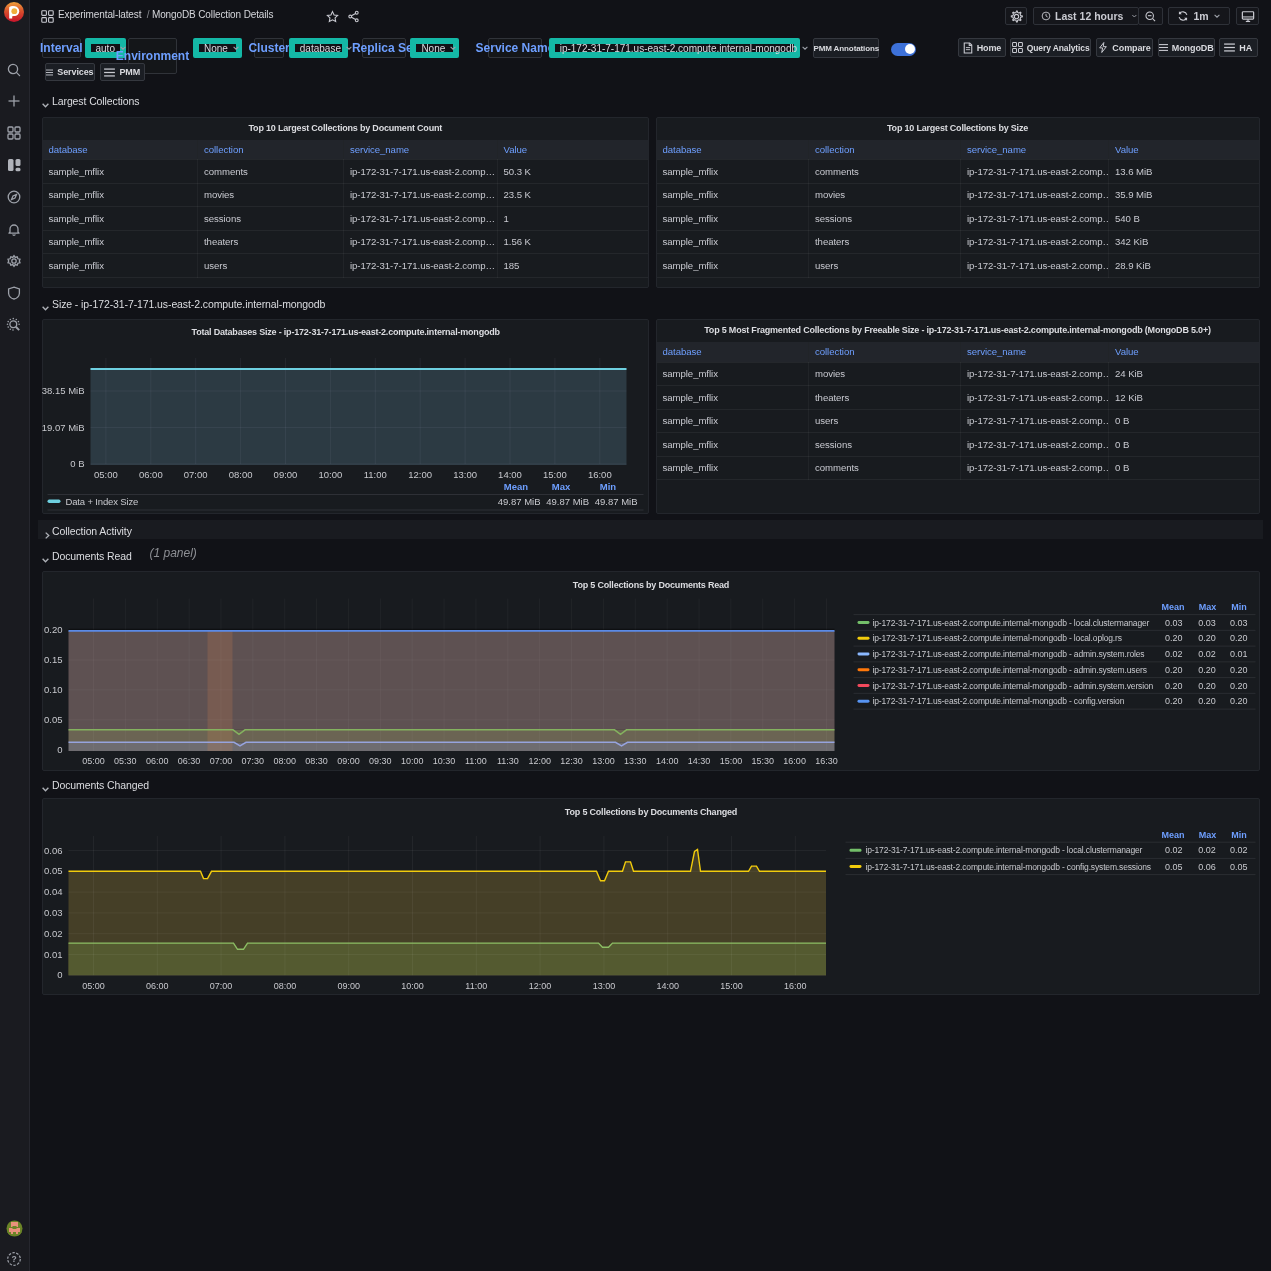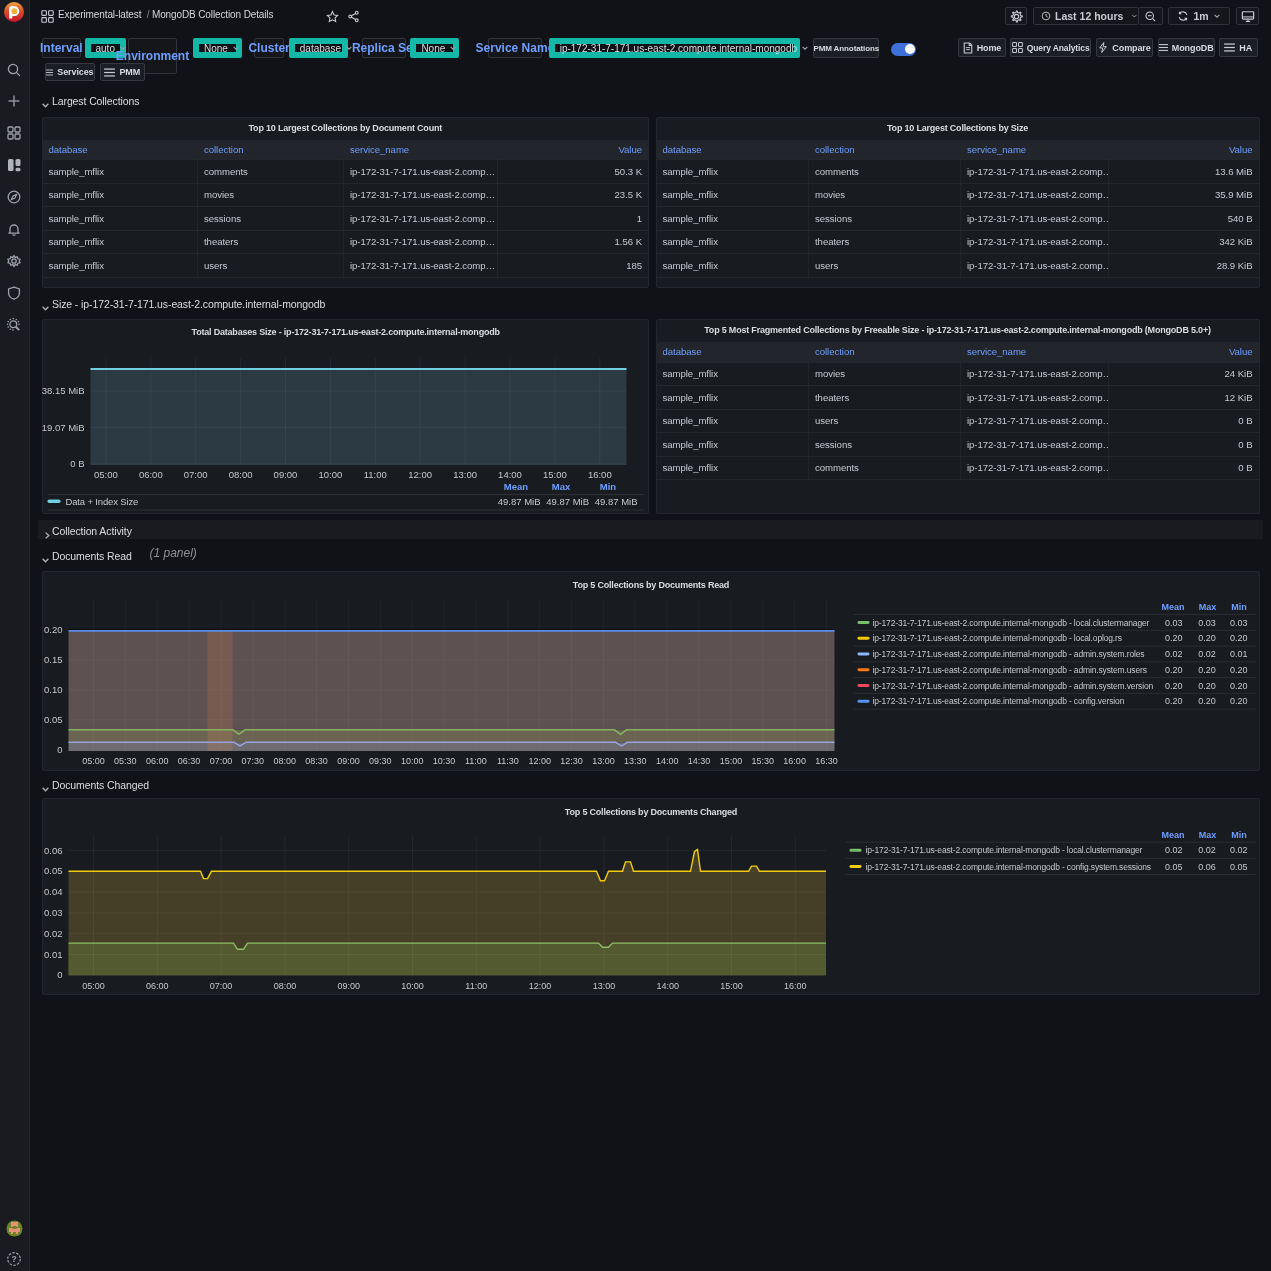--- a/index.html
+++ b/index.html
@@ -9,21 +9,21 @@
 .ic{color:#9da1a9}
 .lbl{background:#141619;border:1px solid #303339;border-radius:2px;color:#6e9fff;font-size:12px;font-weight:bold;display:flex;align-items:center;justify-content:center;white-space:nowrap}
 .val{background:#111217;border:6px solid #14b8a6;border-radius:2px;color:#d9dadf;font-size:10px;display:flex;align-items:center;padding:0 5px;white-space:nowrap}
 .btn{background:#1b1e24;border:1px solid #35383f;border-radius:2px;color:#d9dadf;font-size:9px;font-weight:bold;letter-spacing:-0.1px;display:flex;align-items:center;justify-content:center;gap:4px;white-space:nowrap}
 .tbtn{background:#15161b;border:1px solid #2e3138;border-radius:2px;color:#c9cad1;display:flex;align-items:center;justify-content:center;gap:4px;font-size:10px;font-weight:bold;white-space:nowrap}
 .panel{background:#181b1f;border:1px solid #23262c;border-radius:2px}
 .sec{color:#dcdde1;font-size:10.5px;font-weight:normal;letter-spacing:-0.1px;white-space:nowrap}
 .ptitle{color:#dcdde1;font-size:9px;font-weight:bold;letter-spacing:-0.2px;text-align:center;white-space:nowrap}
 table.g{border-collapse:collapse;table-layout:fixed;width:100%}
 table.g td,table.g th{font-weight:normal;font-size:9.6px;letter-spacing:-0.05px;color:#c9cad1;text-align:left;padding:0 6px;white-space:nowrap;overflow:hidden;border-bottom:1px solid rgba(255,255,255,0.055);border-right:1px solid rgba(255,255,255,0.045)}
-table.g td:last-child,table.g th:last-child{border-right:none;text-align:right}
+table.g td:last-child,table.g th:last-child{border-right:none;text-align:left}
 table.g th{background:#22252b;color:#6e9fff;height:20px}
 table.g td{height:23.55px}
 .axisr{fill:#c8c9ce;font-size:9.5px;font-family:"Liberation Sans",sans-serif;text-anchor:end}
 .axism{fill:#c8c9ce;font-size:9.5px;font-family:"Liberation Sans",sans-serif;text-anchor:middle}
 .leg{fill:#c8c9ce;font-size:8.5px;letter-spacing:-0.15px;font-family:"Liberation Sans",sans-serif}
 .legb{fill:#6e9fff;font-size:9px;font-weight:bold;font-family:"Liberation Sans",sans-serif;text-anchor:middle}
 .legv{fill:#c8c9ce;font-size:9px;font-family:"Liberation Sans",sans-serif;text-anchor:end}
 </style></head><body>
 <div id="page">
 

